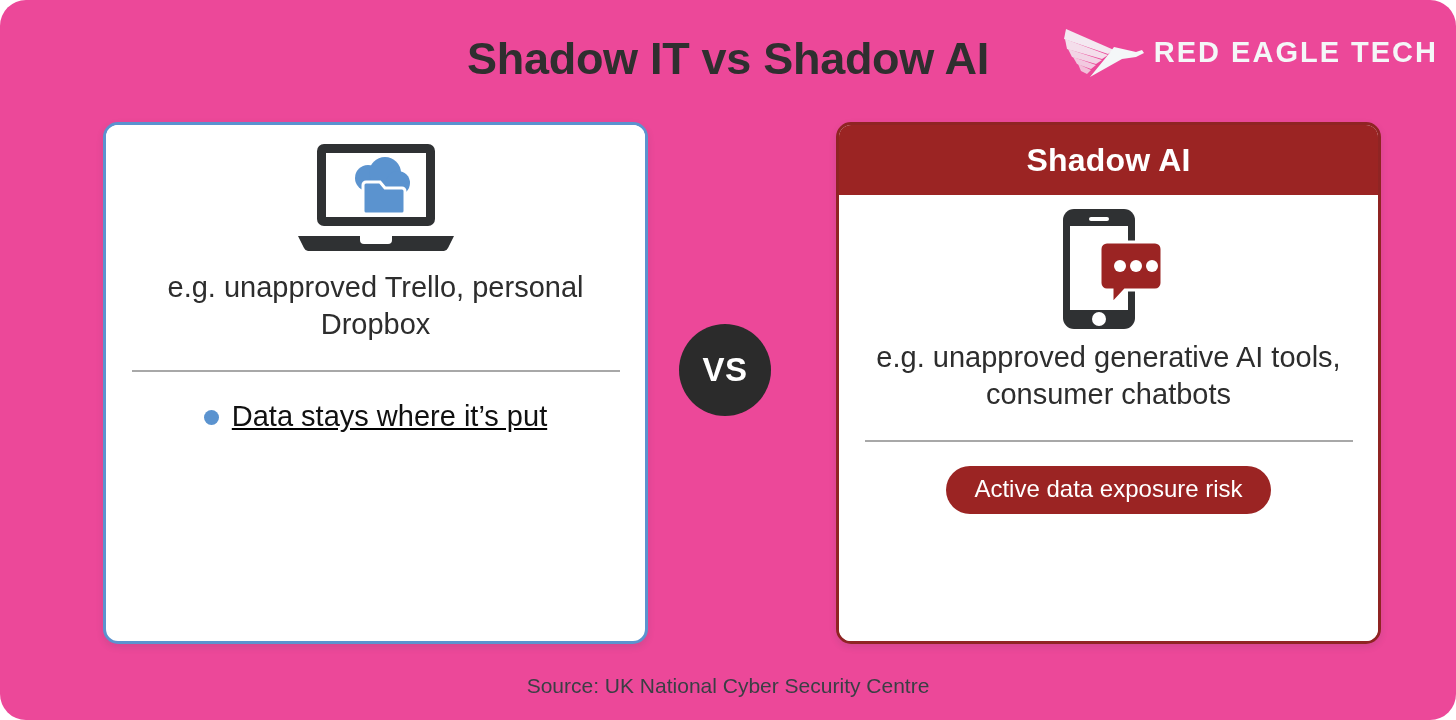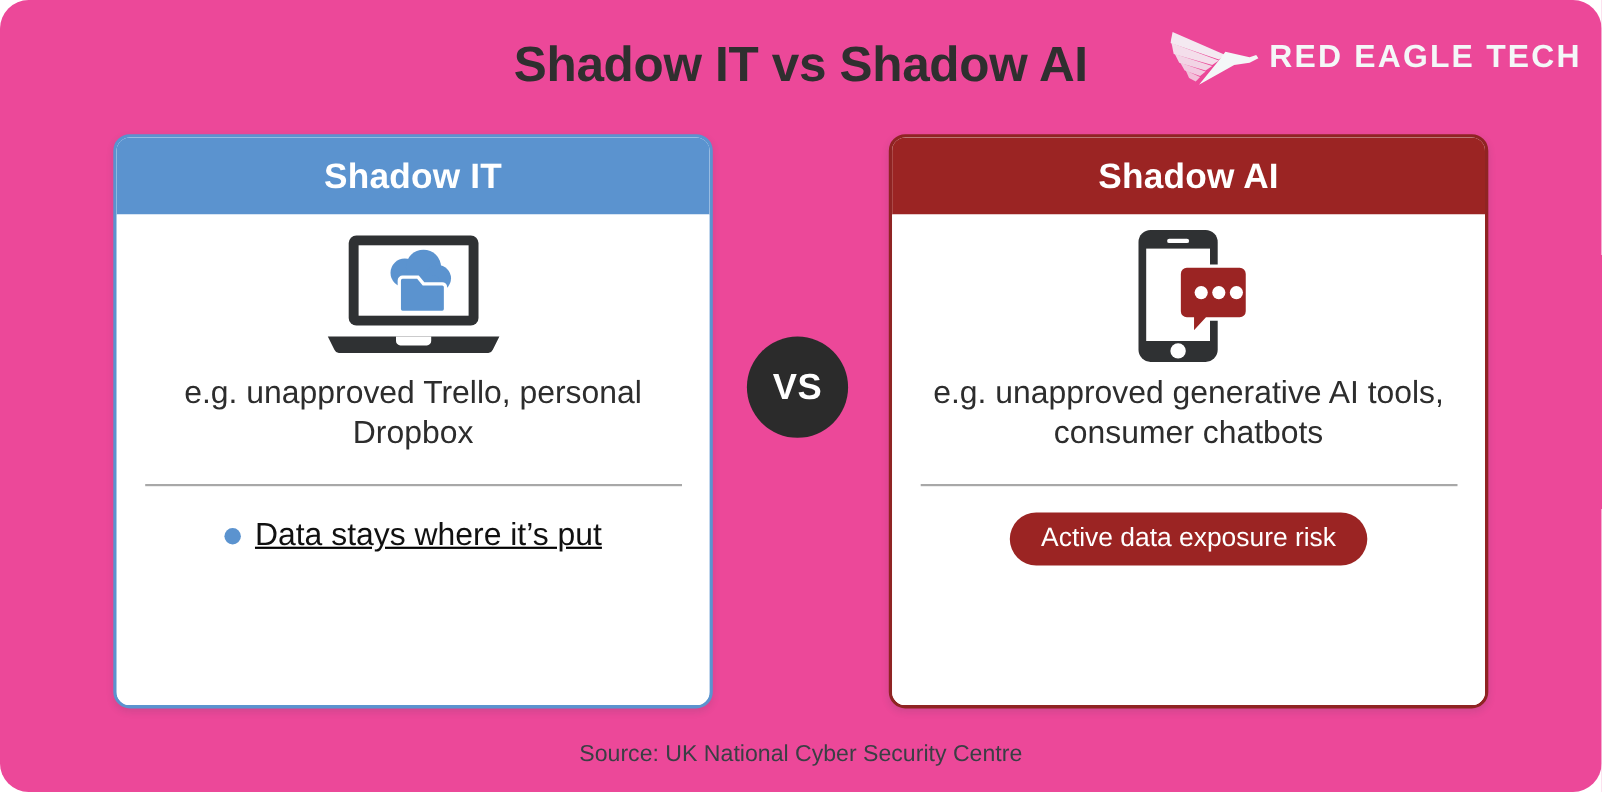--- a/index.html
+++ b/index.html
@@ -72,21 +72,21 @@
     width: 545px;
     height: 522px;
     border-radius: 15px;
     background: #ffffff;
     overflow: hidden;
     box-sizing: border-box;
     border: 3px solid #5b93cf;
     box-shadow: 0 3px 7px rgba(40,60,80,0.13);
   }
   #card-left  { left: 103px;  border-color: #5b93cf; }
-  #card-right { left: 808px;  border-color: #8f2423; }
+  #card-right { left: 836px;  border-color: #8f2423; }
 
   .card-header {
     height: 70px;
     display: flex;
     align-items: center;
     justify-content: center;
     color: #ffffff;
     font-size: 32px;
     font-weight: 700;
     letter-spacing: 0.2px;
@@ -159,21 +159,21 @@
     font-size: 24px;
     white-space: nowrap;
   }
   #card-left  .pill { background: #5b93cf; }
   #card-right .pill { background: #9b2423; }
 
   
   #vs-badge {
     position: absolute;
     left: 679px;
-    top: 306px;
+    top: 324px;
     width: 92px;
     height: 92px;
     border-radius: 50%;
     background: #2b2b2b;
     display: flex;
     align-items: center;
     justify-content: center;
     color: #ffffff;
     font-size: 33px;
     font-weight: 700;
@@ -207,21 +207,20 @@
         <path d="M14 38 L27 44 L23 48 L17 45 Z" opacity="0.68"></path>
         <path d="M50 21 L72 26 L78 24 L80 27 L72 31 L58 33 L26 51 L44 29 Z"></path>
       </g>
     </svg>
     <div class="wordmark">RED EAGLE TECH</div>
   </div>
 
   <div id="title">Shadow IT vs Shadow AI</div>
 
   <div class="card" id="card-left">
-    <div class="card-header">Shadow IT</div>
     <div class="card-body">
 
       <div class="icon-wrap">
         <svg width="172" height="118" viewBox="0 0 172 118" aria-hidden="true">
 
           <rect x="27" y="4" width="118" height="82" rx="7" fill="#2f3133"></rect>
           <rect x="36" y="13" width="100" height="64" fill="#ffffff"></rect>
 
           <g fill="#5b93cf">
             <circle cx="78" cy="38" r="13"></circle>

